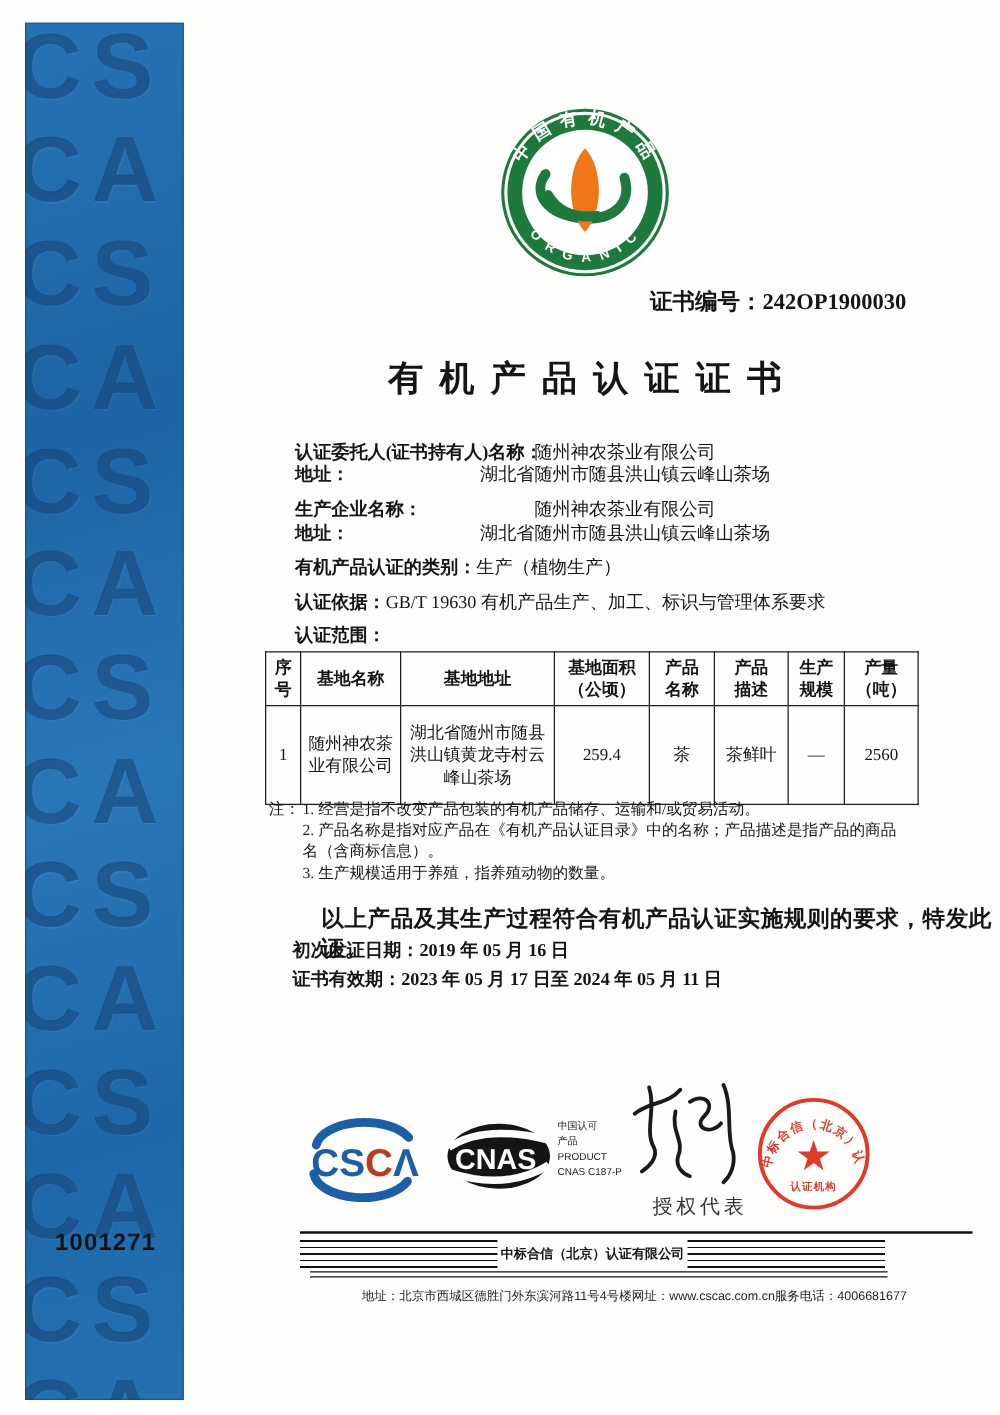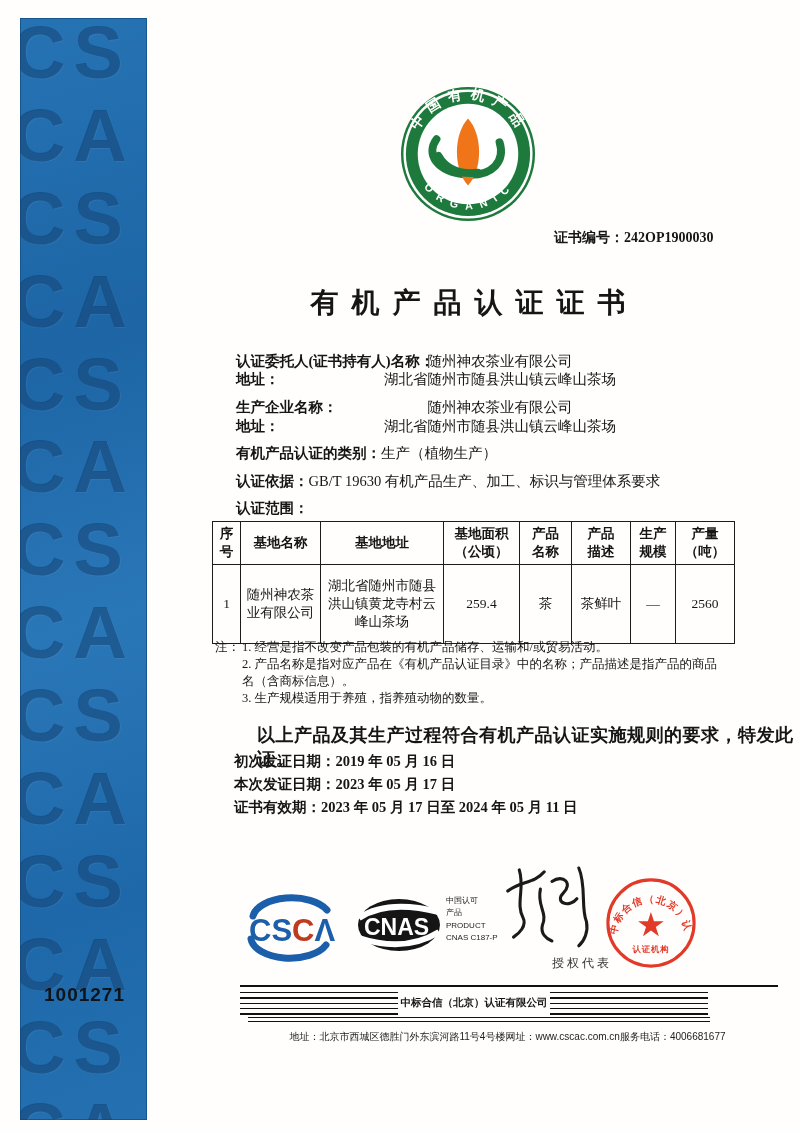--- a/index.html
+++ b/index.html
@@ -13,21 +13,21 @@
          box-shadow:inset 0 0 0 1px #16568f;overflow:hidden;}
   .strip .wm{position:absolute;left:-8px;top:-6px;width:150px;
          font-family:"Liberation Sans","DejaVu Sans",sans-serif;font-weight:800;
          font-size:74px;line-height:1.12;letter-spacing:8px;word-break:break-all;
          color:rgba(9,58,108,0.50);text-shadow:1px 1px 0 rgba(255,255,255,0.05);}
   .serial{left:44px;top:984px;font-family:"Liberation Sans","DejaVu Sans",sans-serif;
           font-weight:700;font-size:19px;letter-spacing:1px;color:#101418;}
 
   
   .logo{left:399px;top:85px;width:138px;height:138px;}
-  .certno{left:554px;top:229px;font-size:14px;font-weight:700;}
+  .certno{left:520px;top:229px;font-size:18px;font-weight:700;}
   .title{left:134px;top:284px;width:668px;text-align:center;font-size:28px;font-weight:700;
          letter-spacing:13px;text-indent:13px;}
 
   
   .flabel{left:236px;font-size:14.5px;font-weight:700;white-space:nowrap;}
   .fvalue{font-size:14.5px;}
   .vcol{left:330px;width:340px;text-align:center;font-size:14.5px;}
   .inlinerow{left:236px;font-size:14.5px;white-space:nowrap;}
   .inlinerow b{font-weight:700;}
 
@@ -44,21 +44,21 @@
   .notes .nitem{white-space:pre-line;}
   .statement{left:257px;top:723px;font-size:18px;font-weight:700;letter-spacing:0.5px;}
 
   
   .dates{left:234px;top:753px;font-size:14.5px;font-weight:700;line-height:17px;}
   .dates div{margin-bottom:6px;}
 
   
   .cnas-side{left:446px;top:895px;font-family:"Liberation Sans","DejaVu Sans",sans-serif;
              font-size:8px;line-height:1.55;white-space:pre-line;color:#222;}
-  .sigcap{left:552px;top:955px;font-size:12px;letter-spacing:3px;color:#333;}
+  .sigcap{left:522px;top:955px;font-size:16px;letter-spacing:3px;color:#333;}
 
   
   .f-topline{left:240px;top:985px;width:538px;height:1.6px;background:#111;}
   .f-lines{top:992px;width:158px;height:23px;
            background:repeating-linear-gradient(to bottom,#111 0 1.3px,transparent 1.3px 5.3px);}
   .f-company{left:399px;top:996px;width:150px;text-align:center;
              font-family:"Liberation Sans","DejaVu Sans",sans-serif;font-weight:700;font-size:10.5px;}
   .f-dblline{left:248px;top:1017px;width:462px;height:3px;border-top:1.5px solid #111;border-bottom:1.5px solid #111;}
   .f-addr{left:237px;top:1030px;width:541px;display:flex;justify-content:center;
           font-family:"Liberation Sans","DejaVu Sans",sans-serif;font-size:10px;color:#222;}
@@ -172,23 +172,20 @@
     </div>
   </div>
 
   <div class="abs statement">以上产品及其生产过程符合有机产品认证实施规则的要求，特发此证。</div>
 
   <div class="abs dates">
     <div>
       <span>初次发证日期：</span><span>2019 年 05 月 16 日</span>
     </div>
     <div>
-      <span>本次发证日期：</span><span>2023 年 05 月 17 日</span>
-    </div>
-    <div>
       <span>证书有效期：</span><span>2023 年 05 月 17 日至 2024 年 05 月 11 日</span>
     </div>
   </div>
 
   <svg class="abs" style="left:241px;top:894px" width="96" height="68" viewBox="0 0 96 68">
     <path d="M12 22 A39 21 0 0 1 86 16" stroke="#1b5ea9" stroke-width="7" fill="none" stroke-linecap="round"></path>
     <path d="M10 45 A39 21 0 0 0 85 51" stroke="#1b5ea9" stroke-width="7" fill="none" stroke-linecap="round"></path>
     <text x="8" y="47" font-family="Liberation Sans,sans-serif" font-weight="800" font-size="31">
       <tspan fill="#1b5ea9">CS</tspan><tspan fill="#bf3a1e">C</tspan><tspan fill="#1b5ea9">Λ</tspan>
     </text>

